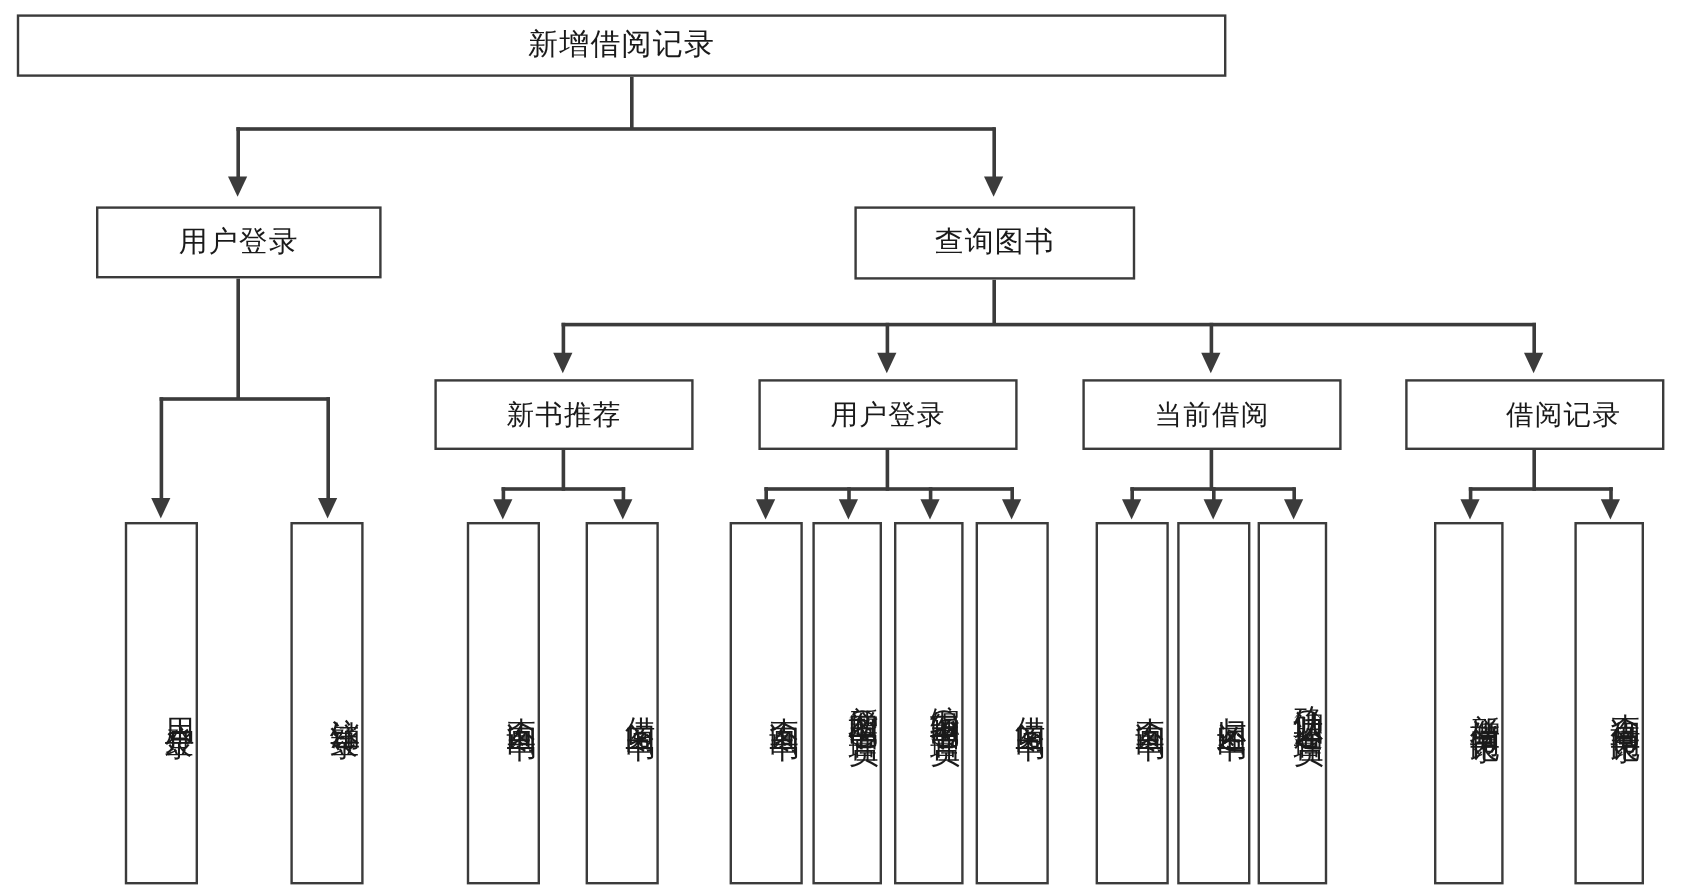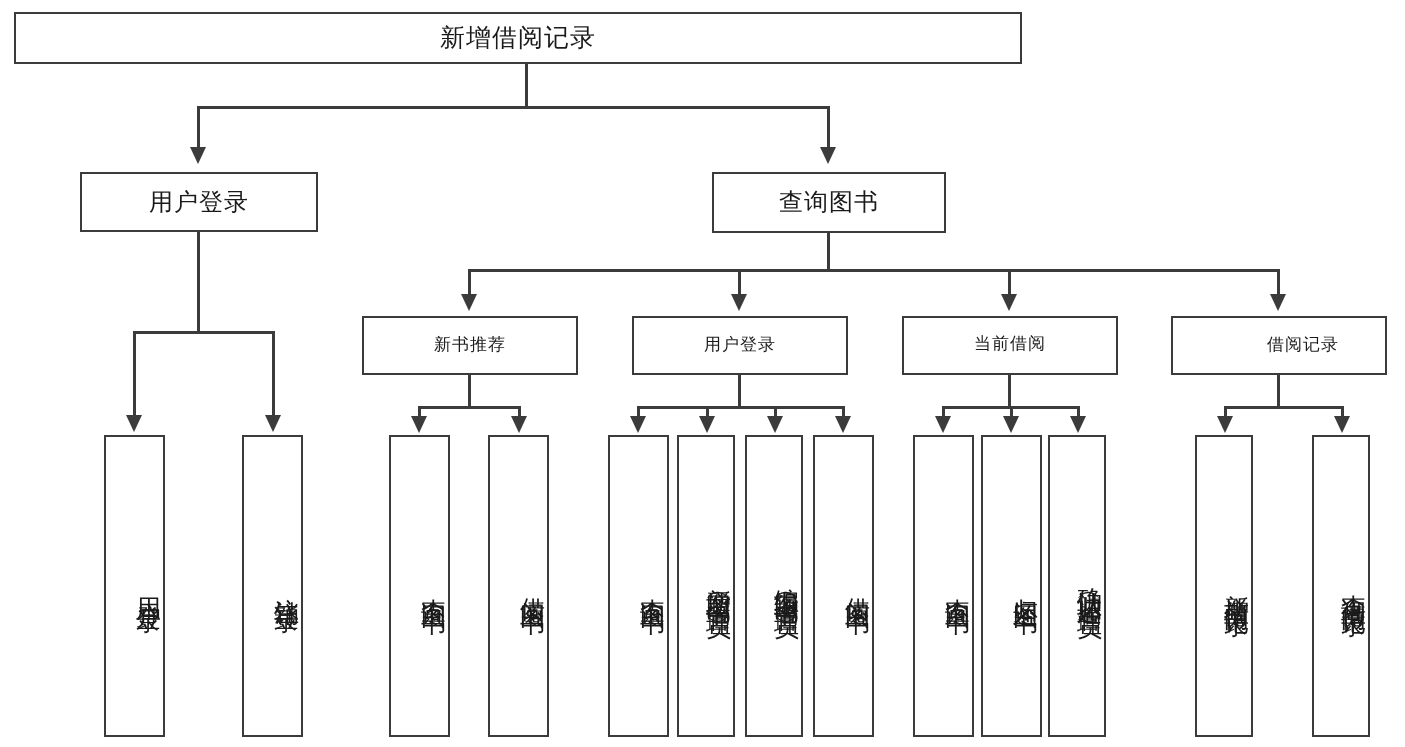--- a/index.html
+++ b/index.html
@@ -31,21 +31,21 @@
   }
   .node.root{
     font-size:25px;
     letter-spacing:1px;
   }
   .node.lvl2{
     font-size:24px;
     letter-spacing:1px;
   }
   .node.lvl3{
-    font-size:17px;
+    font-size:23px;
     letter-spacing:1px;
   }
   
   .node.leaf{
     font-size:25px;
     writing-mode:vertical-rl;
     text-orientation:upright;
     letter-spacing:4px;
     padding-top:12px;
     padding-bottom:12px;
@@ -127,21 +127,21 @@
   <div class="arrow" style="left:1001px;top:294px;"></div>
   <div class="ln v" style="left:1277px;top:269px;height:29px;"></div>
   <div class="arrow" style="left:1270px;top:294px;"></div>
 
   <div class="node lvl3" style="left:362px;top:316px;width:216px;height:59px;">
     <span class="lbl">新书推荐</span>
   </div>
   <div class="node lvl3" style="left:632px;top:316px;width:216px;height:59px;">
     <span class="lbl">用户登录</span>
   </div>
-  <div class="node lvl3" style="left:902px;top:316px;width:216px;height:59px;font-family:Liberation Mono, monospace;">
+  <div class="node lvl3" style="left:902px;top:316px;width:216px;height:59px;">
     <span class="lbl">当前借阅</span>
   </div>
   <div class="node lvl3" style="left:1171px;top:316px;width:216px;height:59px;padding-left:48px;">
     <span class="lbl">借阅记录</span>
   </div>
 
   <div class="ln v" style="left:468px;top:375px;height:34px;"></div>
   <div class="ln h" style="left:418px;top:406px;width:103px;"></div>
   <div class="ln v" style="left:418px;top:406px;height:14px;"></div>
   <div class="arrow" style="left:411px;top:416px;"></div>

